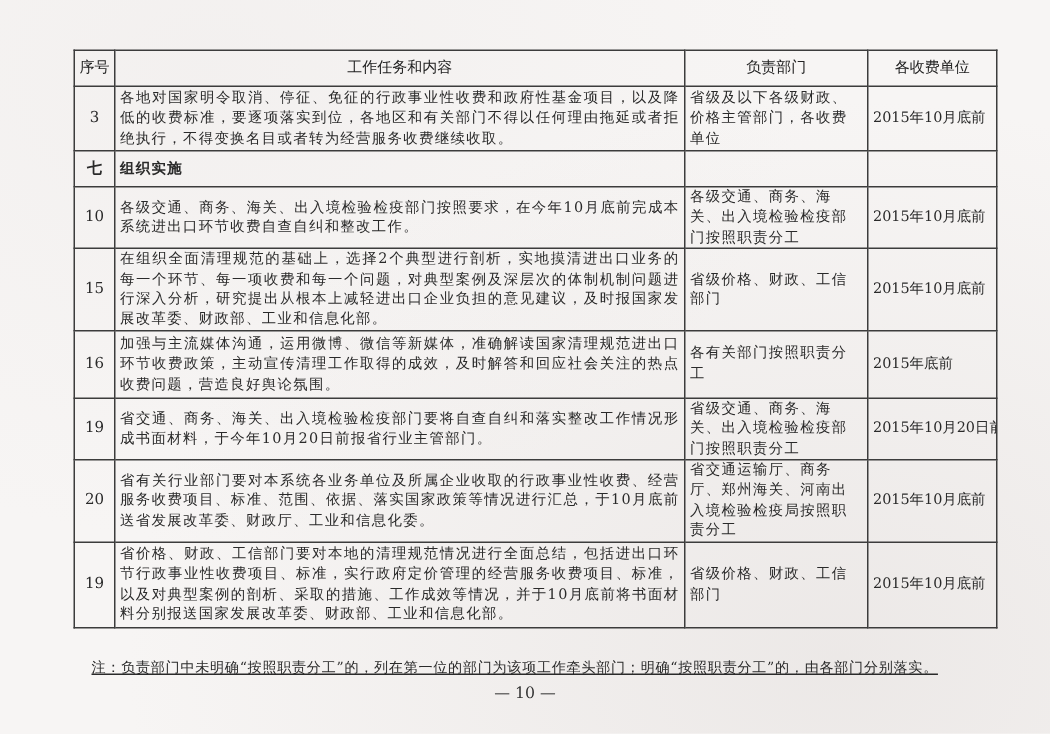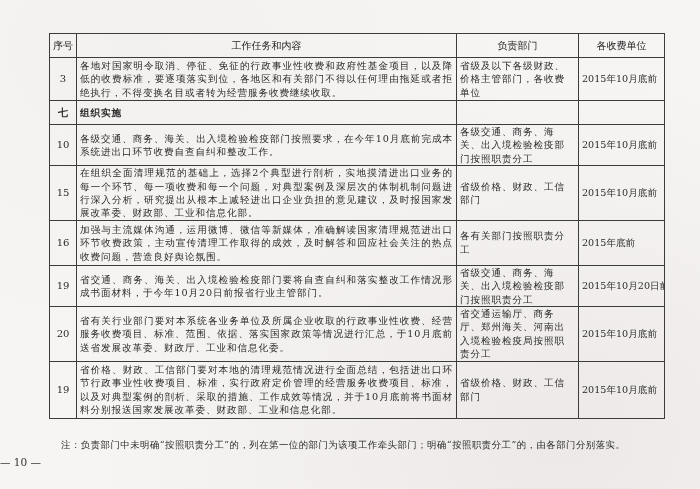--- a/index.html
+++ b/index.html
@@ -73,27 +73,28 @@
       font-weight: bold;
     }
     .note {
       position: absolute;
       left: 61px;
       top: 439px;
       font-size: 9.4px;
       letter-spacing: 0.5px;
       color: #2a2a2a;
       white-space: nowrap;
+      text-decoration: underline;
     }
     .page-number {
       position: absolute;
       left: 0;
       width: 700px;
       top: 456px;
-      text-align: left;
+      text-align: center;
       font-size: 10.5px;
       color: #333;
     }
   </style>
 </head>
 <body>
 
 <div class="page-shadow"></div>
 
 <table class="tasks">

